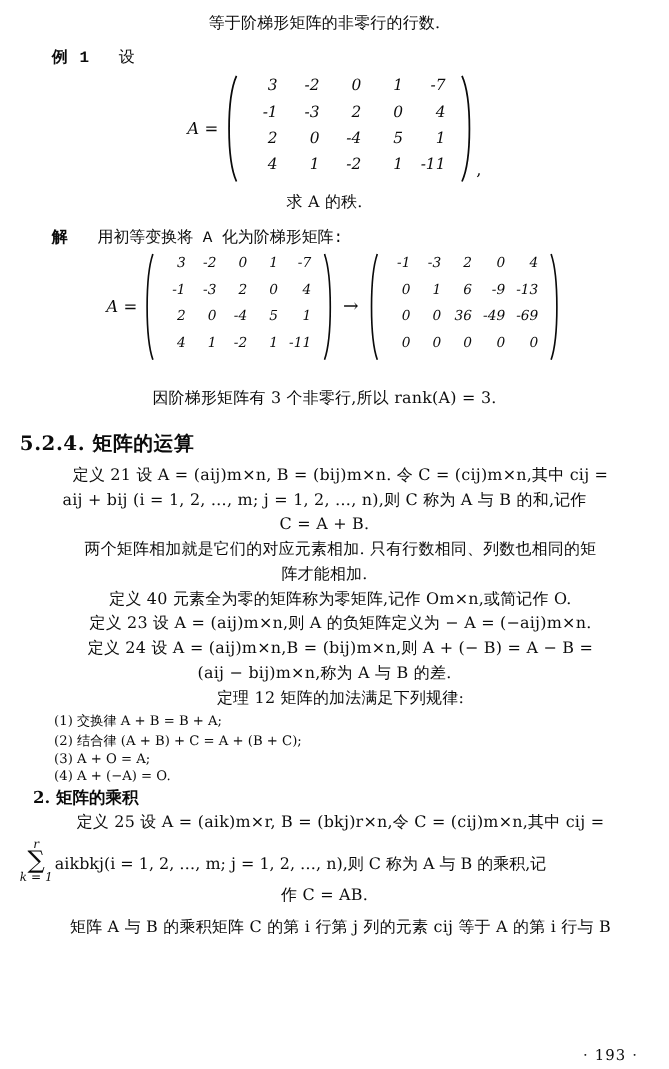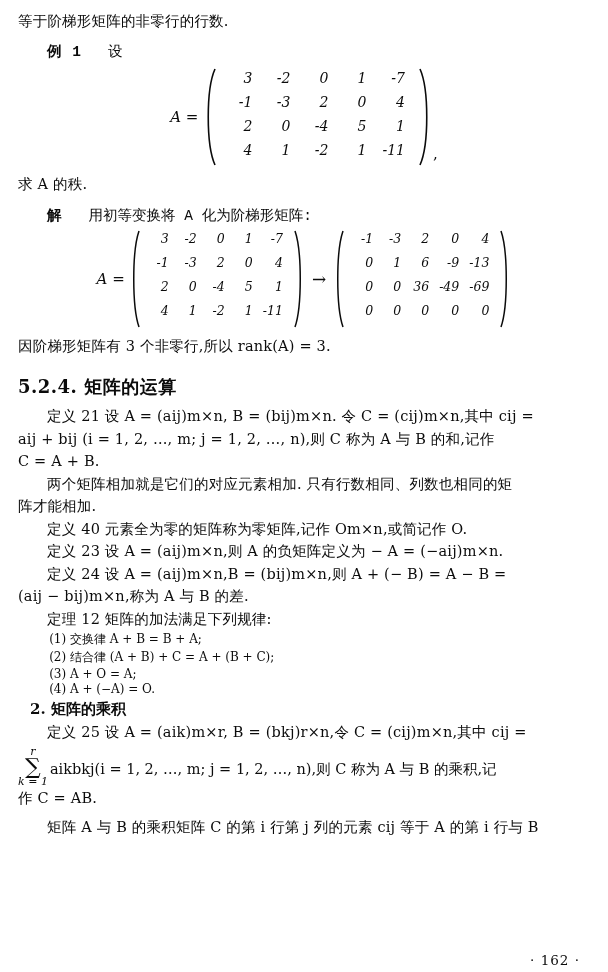--- a/index.html
+++ b/index.html
@@ -21,20 +21,21 @@
     height: 972px;
     padding: 0;
     box-sizing: border-box;
     filter: contrast(1.05);
   }
   .line {
     font-size: 14.5px;
     line-height: 1.55;
     margin: 0 36px 0 18px;
     letter-spacing: 0.2px;
+    text-align: center;
   }
   .indent { text-indent: 2em; }
   .bold { font-weight: bold; }
   .heading {
     font-size: 18px;
     font-weight: bold;
     margin: 18px 0 6px 18px;
     letter-spacing: 0.5px;
   }
   .subheading {
@@ -255,21 +256,21 @@
         <span>0</span>
       </span>
       <span class="paren">
         <svg viewBox="0 0 11 100" preserveAspectRatio="none">
             <path d="M1 2 C8 22, 8 78, 1 98" fill="none" stroke="#111" stroke-width="1.5"></path>
           </svg>
       </span>
     </span>
   </div>
 
-  <div class="line" style="margin-top:6px;">因阶梯形矩阵有 3 个非零行,所以 rank(A) = 3.</div>
+  <div class="line" style="margin-top:22px;">因阶梯形矩阵有 3 个非零行,所以 rank(A) = 3.</div>
 
   <div class="heading">
     <span>5.2.4.</span>
     <span>矩阵的运算</span>
   </div>
 
 
   <div class="line indent">定义 21  设 A = (aij)m×n, B = (bij)m×n. 令 C = (cij)m×n,其中 cij =</div>
   <div class="line">aij + bij (i = 1, 2, …, m; j = 1, 2, …, n),则 C 称为 A 与 B 的和,记作</div>
   <div class="line">C = A + B.</div>
@@ -297,14 +298,14 @@
       <span class="lim">r</span>
       <span class="sigma">∑</span>
       <span class="lim">k = 1</span>
     </span>
     <span style="padding-top:14px;">aikbkj(i = 1, 2, …, m; j = 1, 2, …, n),则 C 称为 A 与 B 的乘积,记</span>
   </div>
   <div class="line">作 C = AB.</div>
 
   <div class="line indent" style="margin-top:6px;">矩阵 A 与 B 的乘积矩阵 C 的第 i 行第 j 列的元素 cij 等于 A 的第 i 行与 B</div>
 
-  <div class="pagenum">· 162 ·</div>
+  <div class="pagenum">· 193 ·</div>
 </div>
 
 </body></html>

